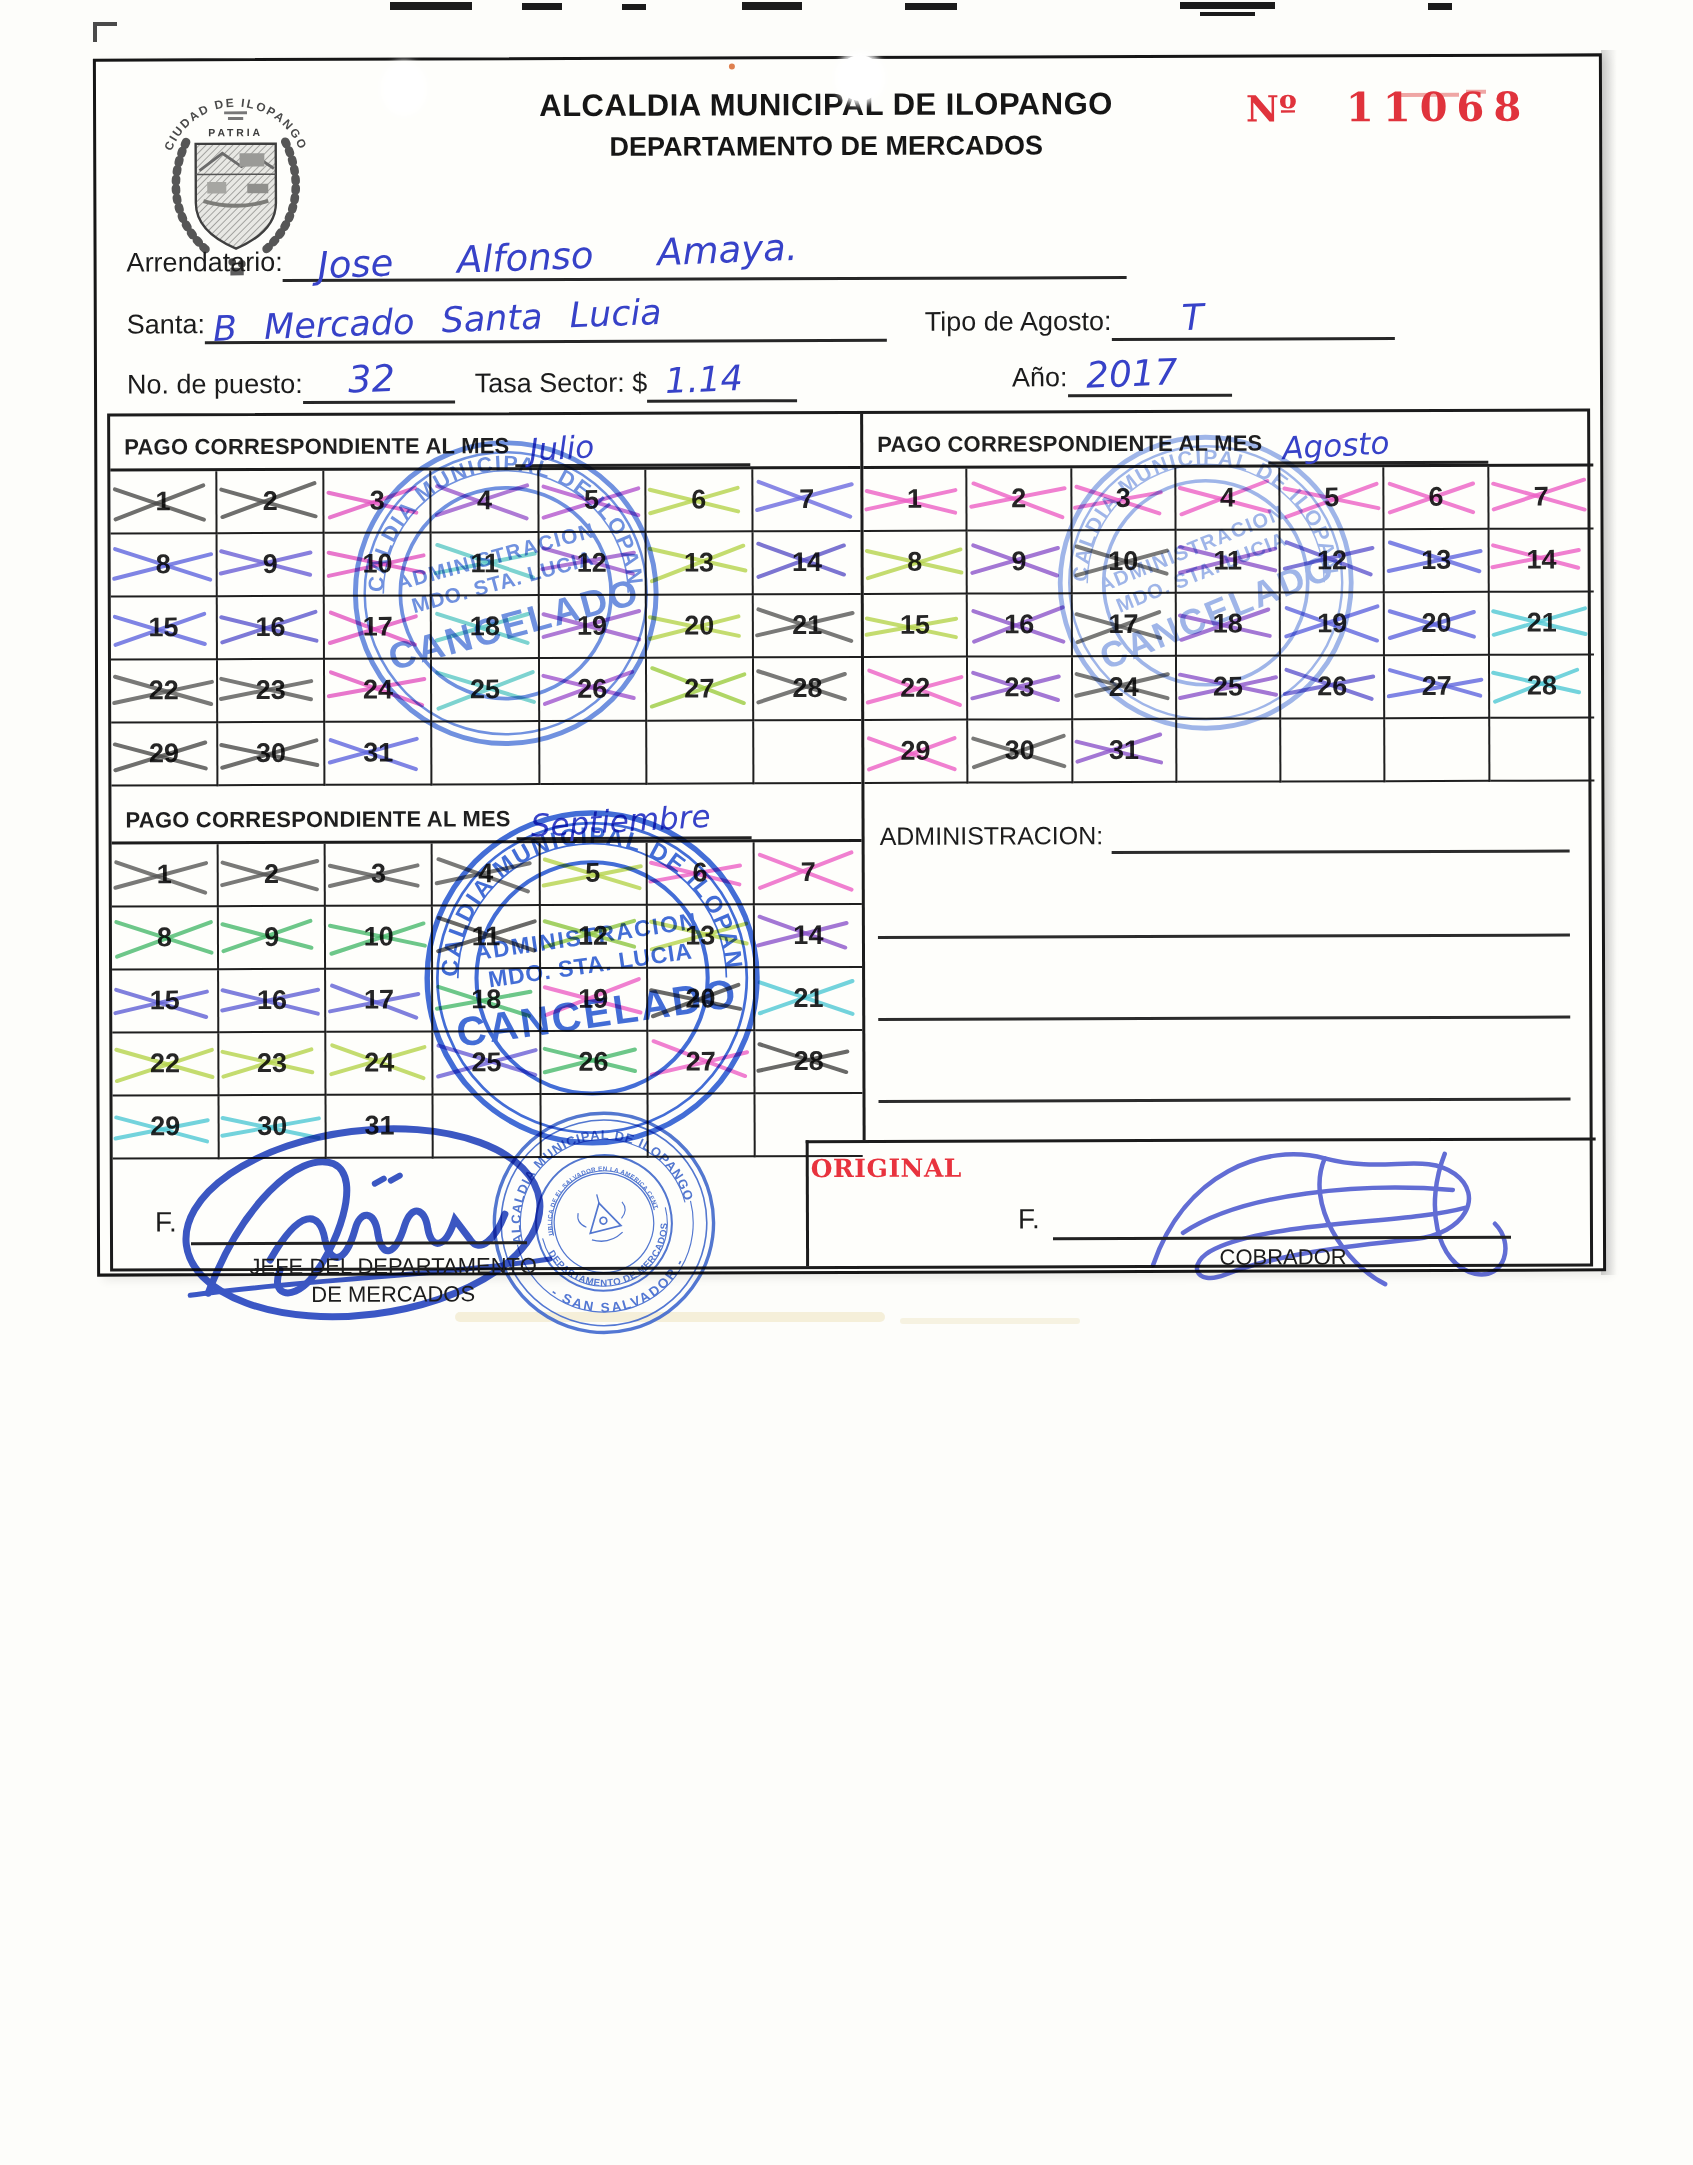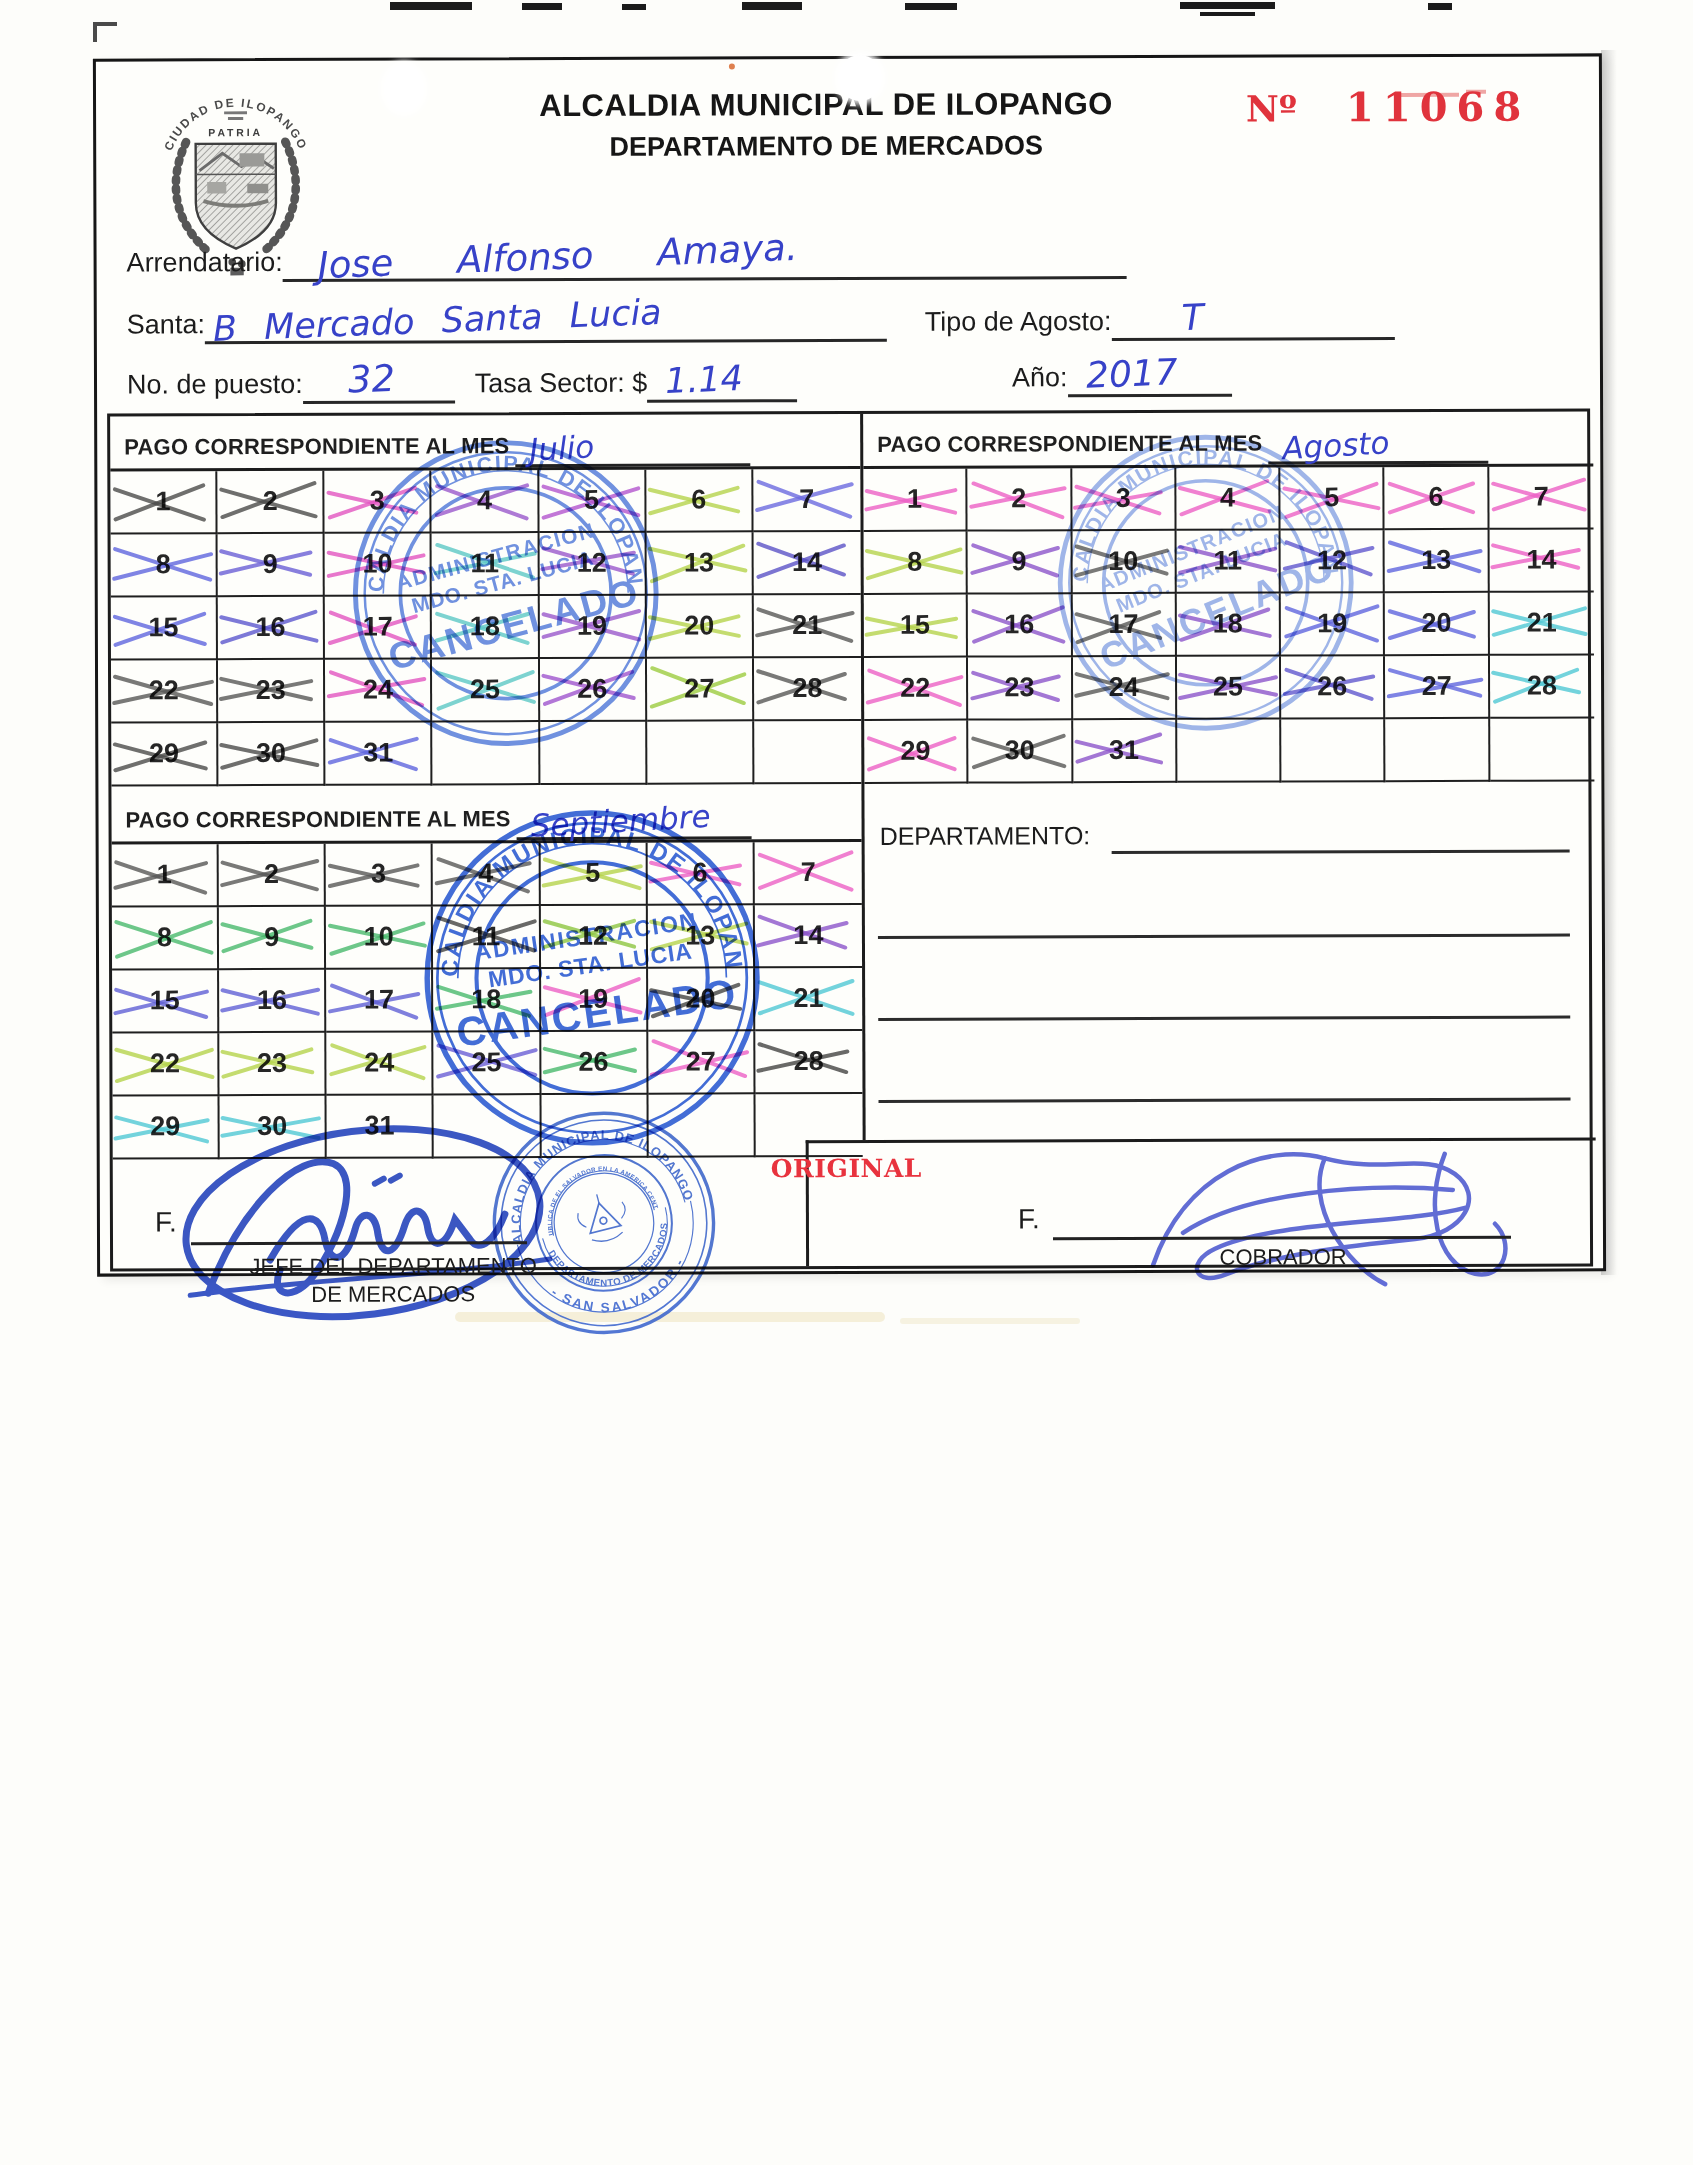--- a/index.html
+++ b/index.html
@@ -845,21 +845,21 @@
           </div>
           <div class="day-cell">
             <span class="day-num">31</span>
           </div>
           <div class="day-cell"></div>
           <div class="day-cell"></div>
           <div class="day-cell"></div>
           <div class="day-cell"></div>
         </div>
 
-      <span class="obs-label" style="left:768px;top:408px;">DEPARTAMENTO:</span>
+      <span class="obs-label" style="left:768px;top:408px;">ADMINISTRACION:</span>
       <div class="obs-line" style="left:1000px;top:438px;width:458px;"></div>
       <div class="obs-line" style="left:766px;top:522px;width:692px;"></div>
       <div class="obs-line" style="left:766px;top:604px;width:692px;"></div>
       <div class="obs-line" style="left:766px;top:686px;width:692px;"></div>
 
       <div class="hline" style="left:693px;top:726px;width:790px;height:3px;"></div>
       <div class="hline" style="left:693px;top:726px;width:3px;height:126px;"></div>
 
       <div class="stamp-slot" style="left:240px;top:23px;width:310px;height:310px;">
           <svg viewBox="0 0 200 200" width="100%" height="100%">
@@ -957,20 +957,20 @@
             <path d="M60 120 C 120 80, 240 70, 330 78"></path>
           </g>
         </svg>
       </div>
 
       <span class="f-label" style="left:42px;top:790px;">F.</span>
       <div class="sig-line" style="left:78px;top:790px;width:336px;height:36px;"></div>
       <div class="role-text" style="left:100px;top:838px;width:360px;">JEFE DEL DEPARTAMENTO</div>
       <div class="role-text" style="left:100px;top:866px;width:360px;">DE MERCADOS</div>
 
-      <span class="original" style="left:658px;top:740px;">ORIGINAL</span>
+      <span class="original" style="left:698px;top:740px;">ORIGINAL</span>
 
       <span class="f-label" style="left:905px;top:790px;">F.</span>
       <div class="sig-line" style="left:940px;top:788px;width:458px;height:36px;"></div>
       <div class="role-text" style="left:1050px;top:832px;width:240px;">COBRADOR</div>
     </div>
   </div>
 </div>
 
 </body></html>

